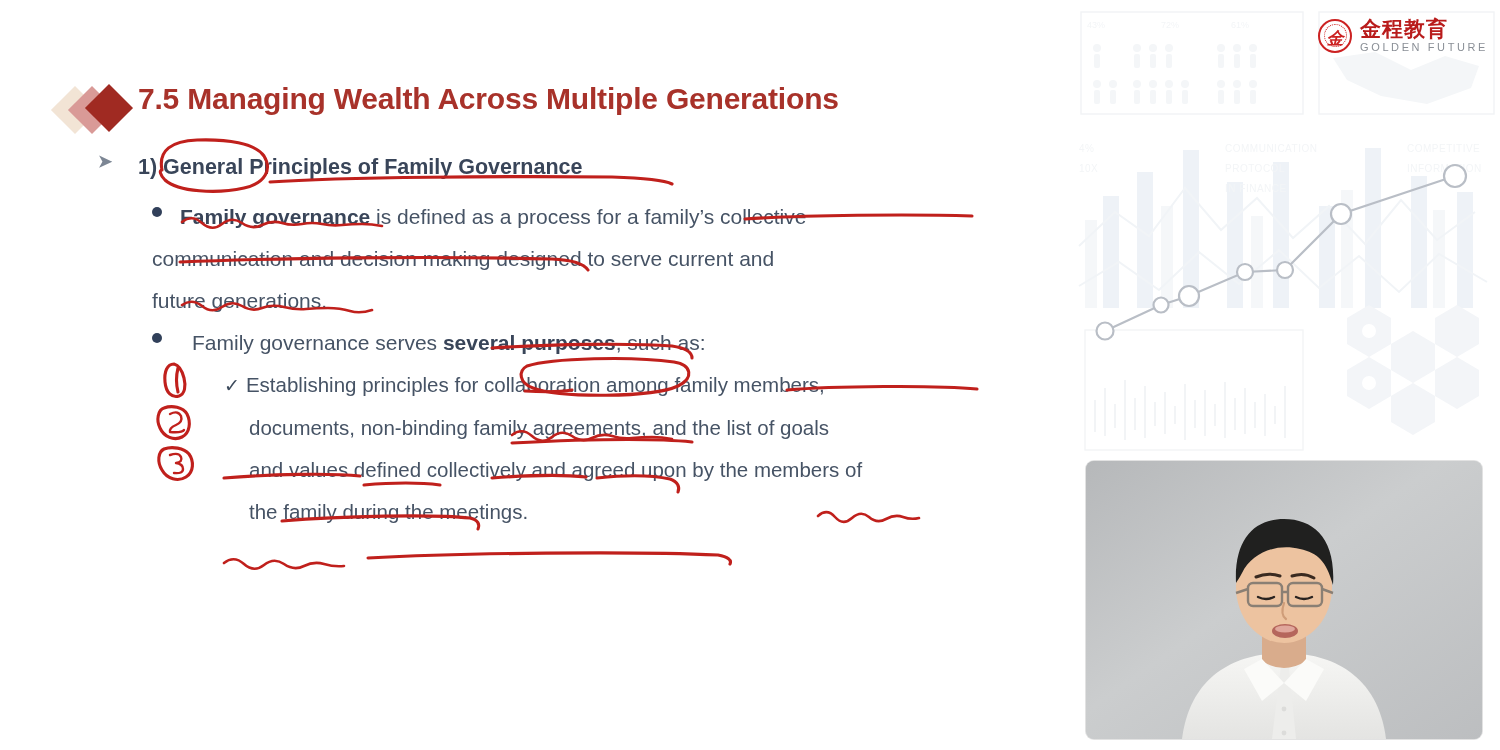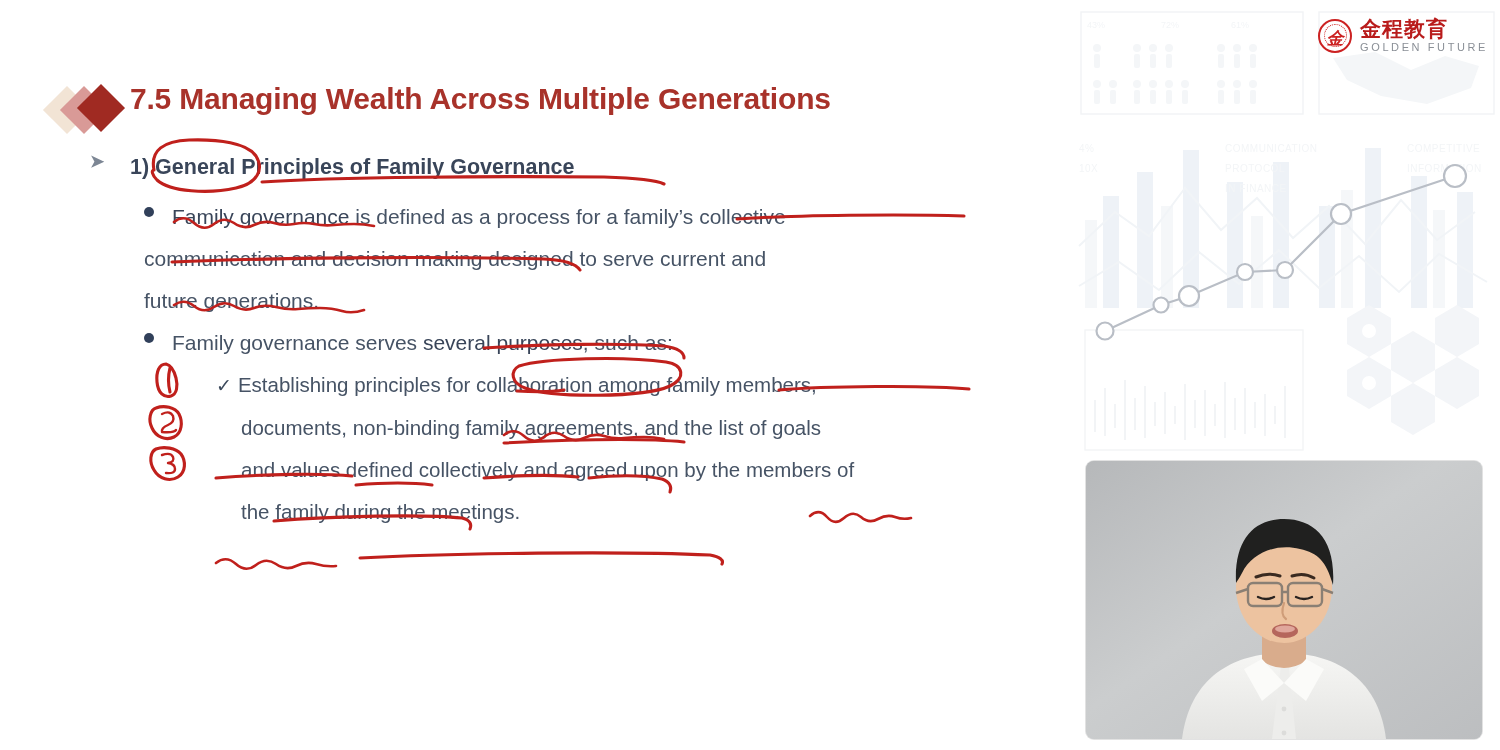--- a/index.html
+++ b/index.html
@@ -5,21 +5,21 @@
   * { margin:0; padding:0; box-sizing:border-box; }
   html,body { width:1500px; height:750px; overflow:hidden; }
   body {
     font-family:"Liberation Sans", sans-serif;
     background:#ffffff;
     position:relative;
   }
 
   
   #slide {
-    position:absolute; left:4px; top:0; width:1075px; height:667px;
+    position:absolute; left:12px; top:0; width:1075px; height:667px;
     background:#ffffff; overflow:hidden;
   }
 
   
   #title-row { position:absolute; left:46px; top:82px; height:56px; }
   .diamond-stack { position:absolute; left:0; top:4px; width:80px; height:48px; }
   .dm { position:absolute; width:34px; height:34px; transform:rotate(45deg); }
   .dm.d1 { left:0px;  top:7px;  background:#f2e4d5; }
   .dm.d2 { left:17px; top:7px;  background:#d99a97; }
   .dm.d3 { left:34px; top:5px;  background:#a02a22; }
@@ -29,21 +29,21 @@
     letter-spacing:-0.2px; white-space:nowrap;
   }
 
   
   #body-block { position:absolute; left:86px; top:150px; width:960px; }
   .line { position:relative; color:#465365; }
 
   .lvl1 { font-size:21.5px; font-weight:bold; color:#394559; line-height:34px; }
   .lvl2 { font-size:21px; color:#465365; line-height:42px; }
   .lvl3 { font-size:20.5px; color:#465365; line-height:42px; }
-  .b { font-weight:normal; color:#394559; }
+  .b { font-weight:bold; color:#394559; }
 
   .arrow-mark {
     position:absolute; left:0px; top:3px; width:18px; height:18px;
     color:#7c8694; font-size:17px; line-height:17px;
   }
   .dot-mark {
     position:absolute; left:0; top:11px; width:10px; height:10px;
     border-radius:50%; background:#31405a;
   }
   .check-mark { color:#3c4a5c; font-size:19px; margin-right:6px; }
@@ -119,21 +119,21 @@
       <span class="dot-mark"></span>
       <div class="line lvl2" style="margin-left:28px;">
         <span class="b">Family governance</span><span> is defined as a process for a family’s collective</span>
       </div>
       <div class="line lvl2" style="margin-left:0px;">communication and decision making designed to serve current and</div>
       <div class="line lvl2" style="margin-left:0px;">future generations.</div>
     </div>
 
     <div style="margin-left:54px; margin-top:0px; position:relative;">
       <span class="dot-mark"></span>
-      <div class="line lvl2" style="margin-left:28px;">
+      <div class="line lvl2" style="margin-left:40px;">
         <span>Family governance serves </span><span class="b">several purposes</span><span>, such as:</span>
       </div>
     </div>
 
     <div style="margin-left:126px; margin-top:0px;">
       <div class="line lvl3">
         <span class="check-mark">✓</span><span>Establishing principles for collaboration among family members,</span>
       </div>
       <div class="line lvl3" style="margin-left:25px;">documents, non-binding family agreements, and the list of goals</div>
       <div class="line lvl3" style="margin-left:25px;">and values defined collectively and agreed upon by the members of</div>

